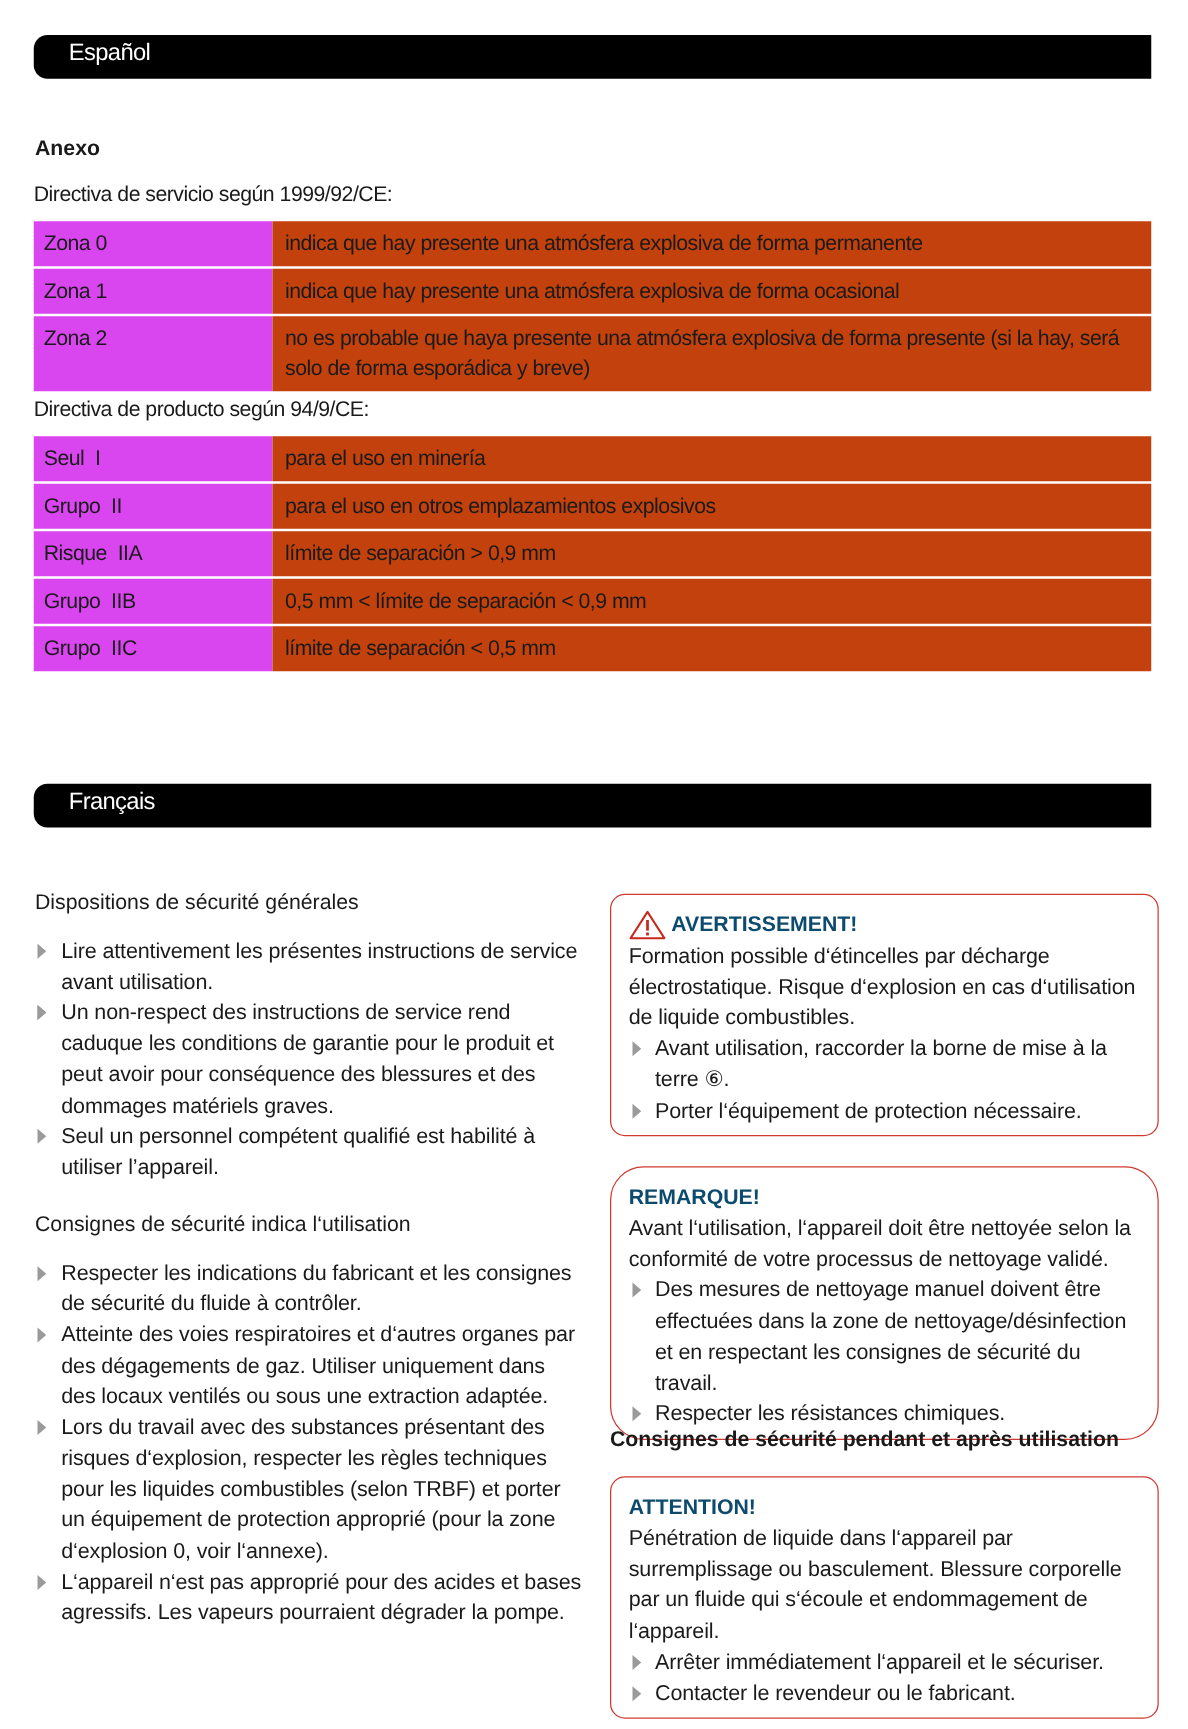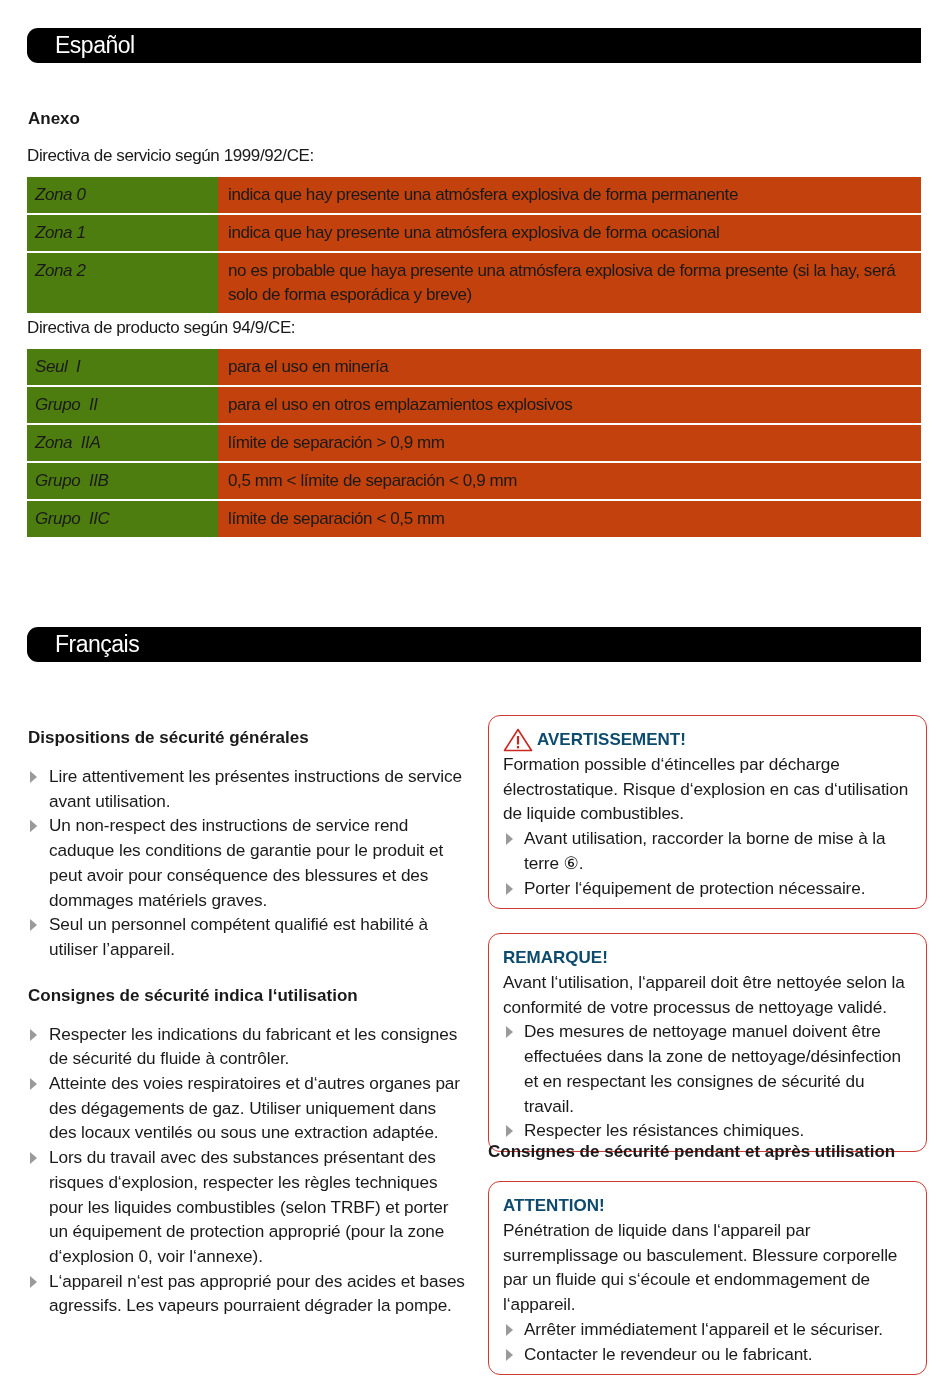--- a/index.html
+++ b/index.html
@@ -7,37 +7,37 @@
     width: 950px; height: 1383px; position: relative; overflow: hidden;
     font-family: "Liberation Sans", "DejaVu Sans", sans-serif;
     color: #1a1a1a;
   }
   .lang-bar {
     position: absolute; left: 27px; width: 894px; height: 35px;
     background: #000; border-radius: 11px 0 0 11px;
   }
   .lang-bar span {
     position: absolute; left: 28px; top: 4px;
-    color: #fff; font-size: 23px; letter-spacing: -0.5px;
+    color: #fff; font-size: 19px; letter-spacing: -0.5px;
     font-family: "Liberation Sans", sans-serif;
   }
   .abs { position: absolute; }
   .h-bold { font-weight: bold; font-size: 17px; text-align: center; }
   .p-text { font-size: 17px; letter-spacing: -0.4px; }
 
   table.dir {
     position: absolute; left: 27px; width: 894px; border-collapse: separate;
     border-spacing: 0 2px; font-size: 17px; letter-spacing: -0.4px;
   }
   table.dir td { padding: 6px 8px 6px 8px; vertical-align: top; line-height: 24px; }
-  table.dir td.k { background: #4d7c0f; width: 175px; font-style: italic; }
+  table.dir td.k { background: #d946ef; width: 175px; }
   table.dir td.v { background: #c2410c; padding-left: 10px; }
 
   .col-left { position: absolute; left: 27px; top: 710px; width: 440px; }
-  .section-title { font-weight: bold; font-size: 17px; margin: 16px 0 14px 1px; line-height: 24px; }
+  .section-title { font-weight: normal; font-size: 17px; margin: 0 0 14px 1px; line-height: 24px; }
   ul.tri { list-style: none; margin: 0; padding: 0; }
   ul.tri li {
     position: relative; padding-left: 22px; font-size: 17.2px; line-height: 24.7px;
     letter-spacing: -0.1px;
   }
   ul.tri li .bullet {
     position: absolute; left: 3px; top: 7px; width: 0; height: 0;
     border-top: 6px solid transparent; border-bottom: 6px solid transparent;
     border-left: 7px solid #9a9a9a;
   }
@@ -88,21 +88,21 @@
   <tbody>
       <tr>
     <td class="k" style="white-space:pre;">Seul  I</td>
     <td class="v">para el uso en minería</td>
   </tr>
   <tr>
     <td class="k" style="white-space:pre;">Grupo  II</td>
     <td class="v">para el uso en otros emplazamientos explosivos</td>
   </tr>
   <tr>
-    <td class="k" style="white-space:pre;">Zona  IIA</td>
+    <td class="k" style="white-space:pre;">Risque  IIA</td>
     <td class="v">límite de separación &gt; 0,9 mm</td>
   </tr>
   <tr>
     <td class="k" style="white-space:pre;">Grupo  IIB</td>
     <td class="v">0,5 mm &lt; límite de separación &lt; 0,9 mm</td>
   </tr>
   <tr>
     <td class="k" style="white-space:pre;">Grupo  IIC</td>
     <td class="v">límite de separación &lt; 0,5 mm</td>
   </tr>
@@ -140,21 +140,21 @@
     </svg>
     <span>AVERTISSEMENT!</span>
   </div>
   <div class="body">Formation possible d‘étincelles par décharge électrostatique. Risque d‘explosion en cas d‘utilisation de liquide combustibles.</div>
   <ul class="tri body">
     <li><span class="bullet"></span><span>Avant utilisation, raccorder la borne de mise à la terre ⑥.</span></li>
     <li><span class="bullet"></span><span>Porter l‘équipement de protection nécessaire.</span></li>
   </ul>
 </div>
 
-<div class="box" style="top:933px;">
+<div class="box" style="top:933px;border-radius:27px;">
   <div class="title">REMARQUE!</div>
   <div class="body">Avant l‘utilisation, l‘appareil doit être nettoyée selon la conformité de votre processus de nettoyage validé.</div>
   <ul class="tri body">
     <li><span class="bullet"></span><span>Des mesures de nettoyage manuel doivent être effectuées dans la zone de nettoyage/désinfection et en respectant les consignes de sécurité du travail.</span></li>
     <li><span class="bullet"></span><span>Respecter les résistances chimiques.</span></li>
   </ul>
 </div>
 
 <div class="right-heading">Consignes de sécurité pendant et après utilisation</div>
 

